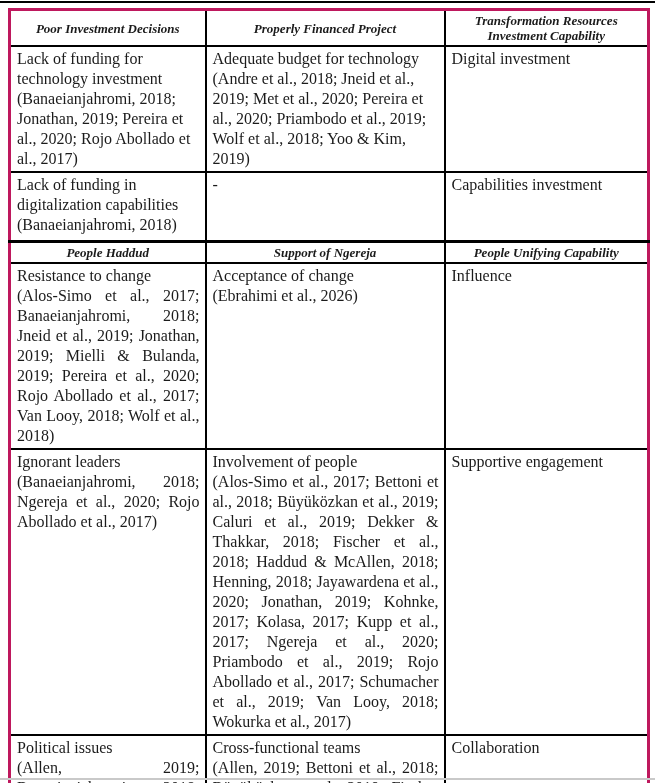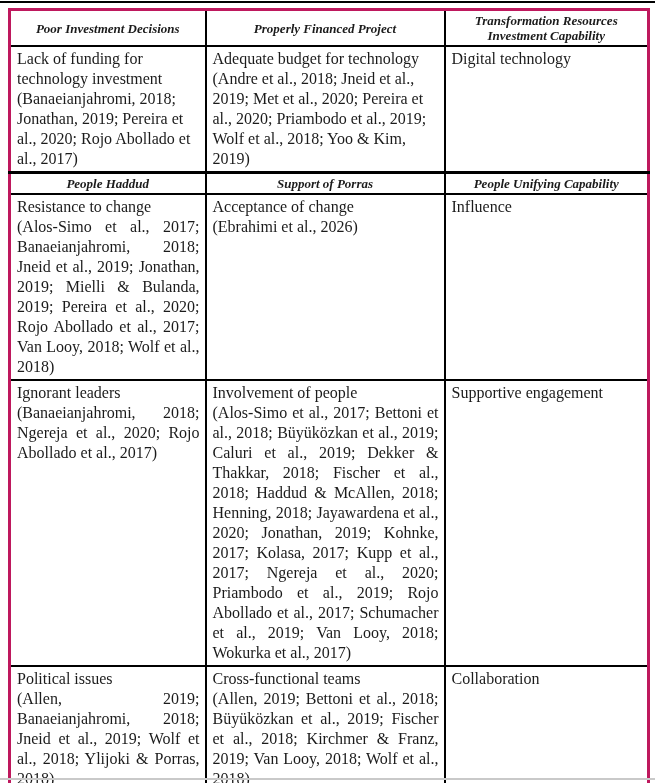--- a/index.html
+++ b/index.html
@@ -73,29 +73,41 @@
     <tr style="height:107px">
       <td>
           <div class="cell">Lack of funding for technology investment
 (Banaeianjahromi, 2018; Jonathan, 2019; Pereira et al., 2020; Rojo Abollado et al., 2017)</div>
         </td>
       <td>
           <div class="cell">Adequate budget for technology
 (Andre et al., 2018; Jneid et al., 2019; Met et al., 2020; Pereira et al., 2020; Priambodo et al., 2019; Wolf et al., 2018; Yoo &amp; Kim, 2019)</div>
         </td>
       <td>
-          <div class="cell">Digital technology</div>
+          <div class="cell">Digital investment</div>
+        </td>
+    </tr>
+    <tr style="height:69px">
+      <td>
+          <div class="cell">Lack of funding in digitalization capabilities
+(Banaeianjahromi, 2018)</div>
+        </td>
+      <td>
+          <div class="cell">-</div>
+        </td>
+      <td>
+          <div class="cell">Capabilities investment</div>
         </td>
     </tr>
   </tbody>
 
   <tbody class="justify-section">
     <tr class="header-row section-top" style="height:19px">
       <th>People Haddud</th>
-      <th>Support of Porras</th>
+      <th>Support of Ngereja</th>
       <th>People Unifying Capability</th>
     </tr>
     <tr style="height:120px">
       <td class="j">
           <div class="cell">Resistance to change
 (Alos-Simo et al., 2017; Banaeianjahromi, 2018; Jneid et al., 2019; Jonathan, 2019; Mielli &amp; Bulanda, 2019; Pereira et al., 2020; Rojo Abollado et al., 2017; Van Looy, 2018; Wolf et al., 2018)</div>
         </td>
       <td class="j">
           <div class="cell">Acceptance of change
 (Ebrahimi et al., 2026)</div>

